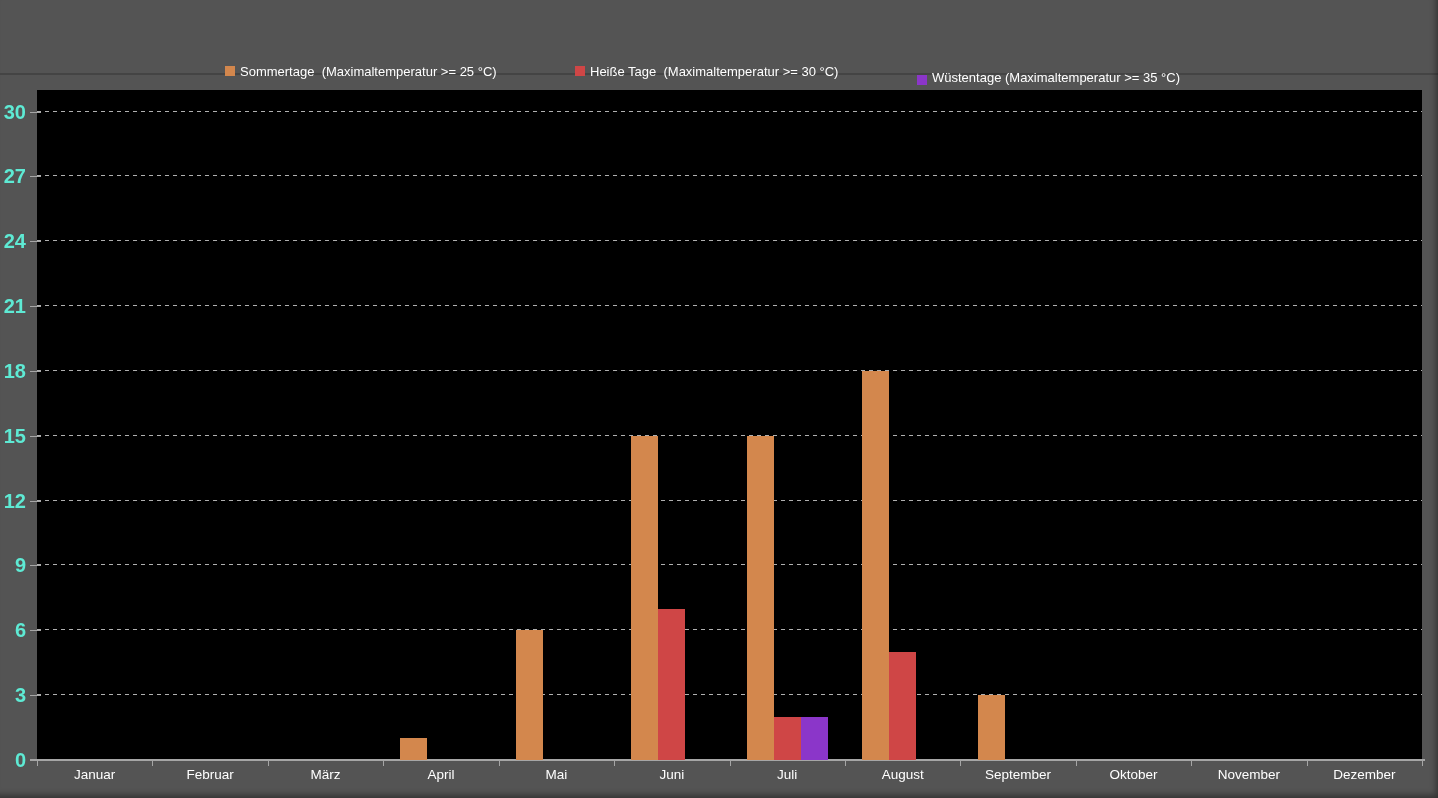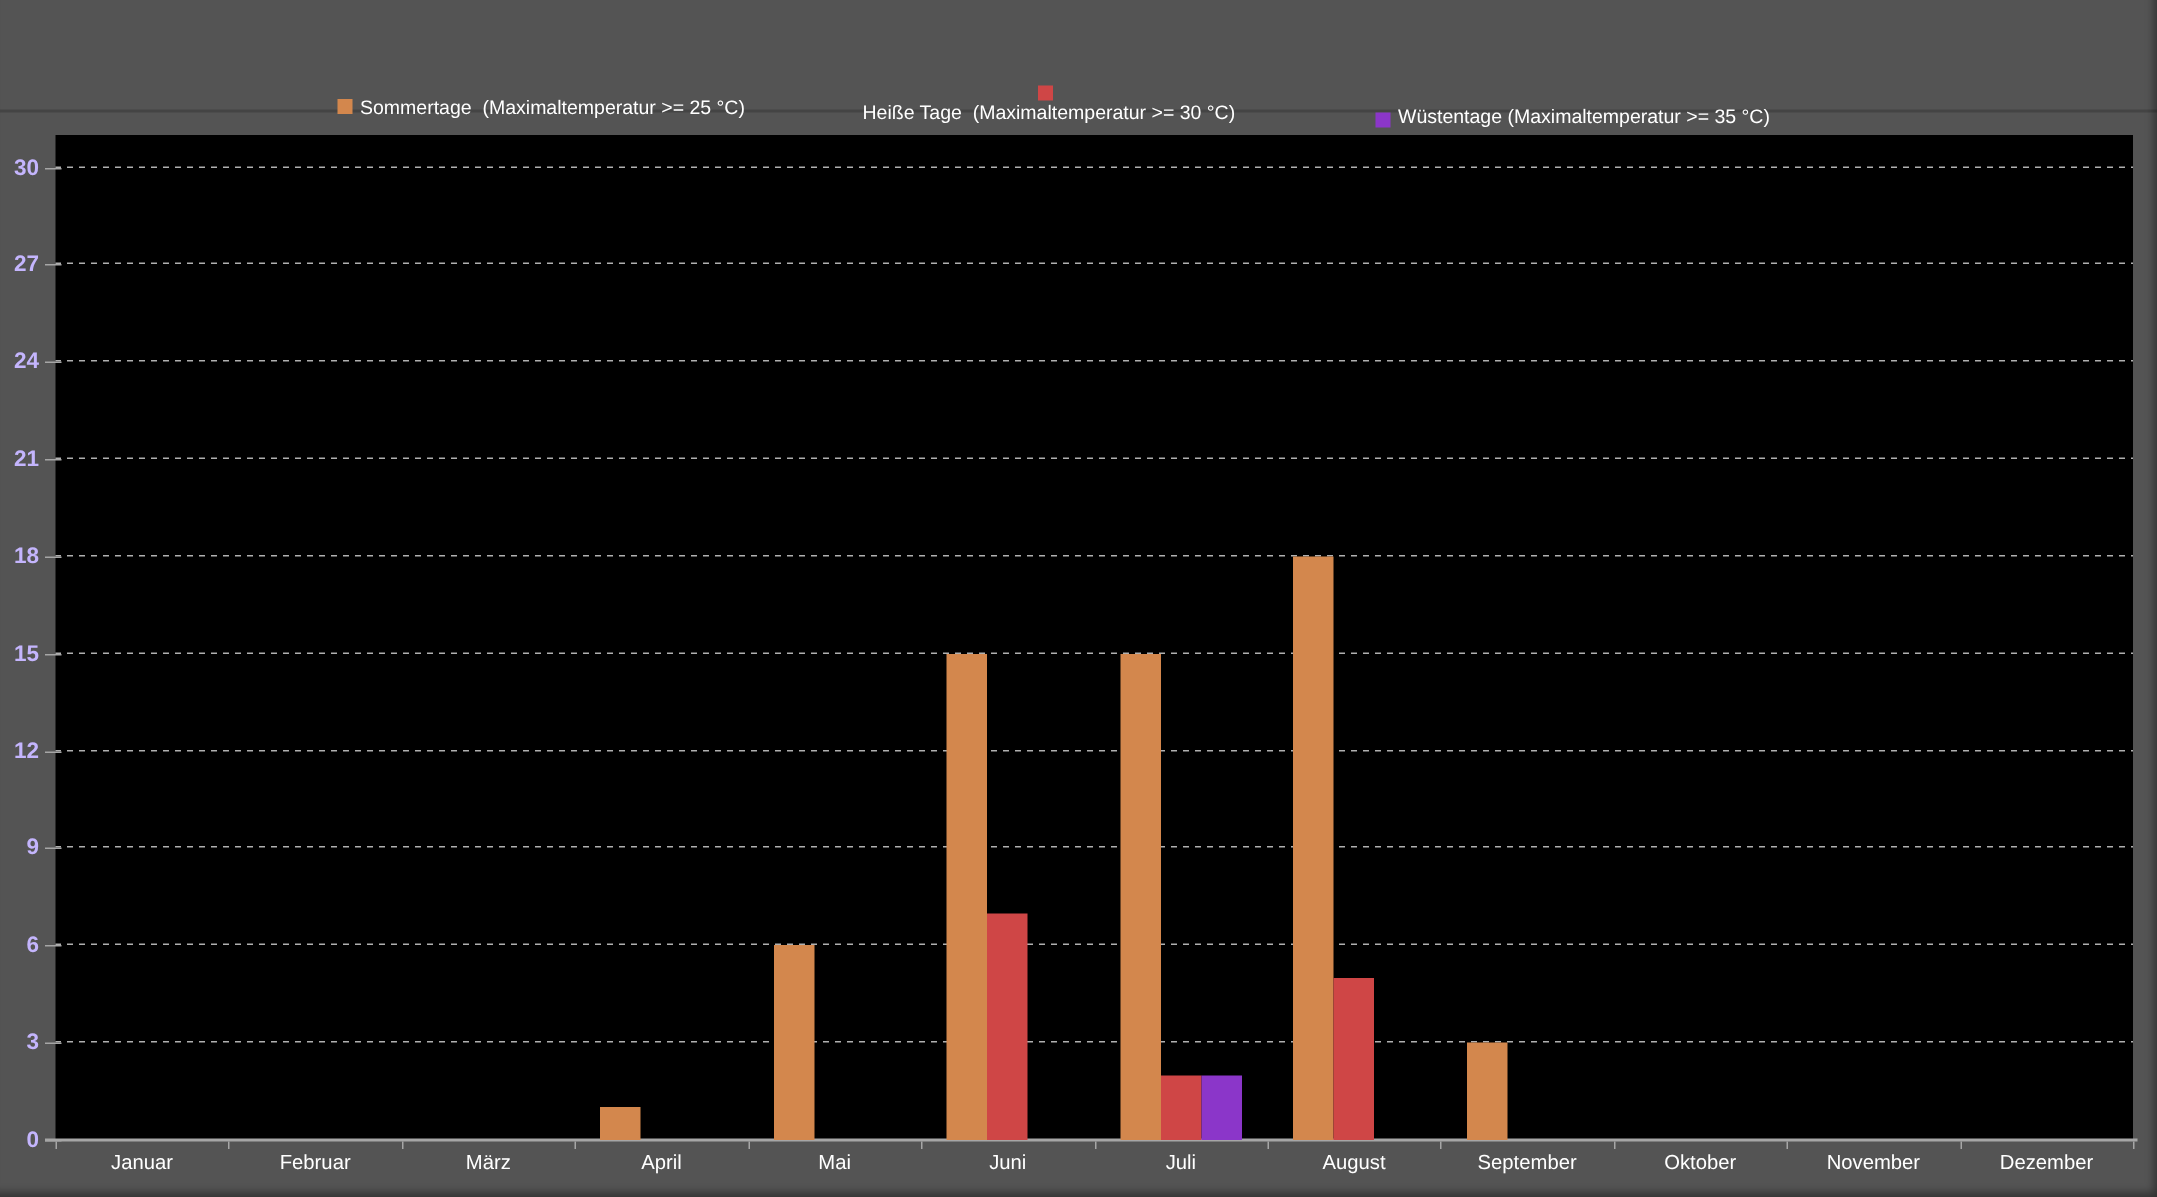--- a/index.html
+++ b/index.html
@@ -18,37 +18,37 @@
   }
   .legend-strip{
     position:absolute;left:0;top:45px;width:100%;height:30px;
     border-bottom:2px solid rgba(0,0,0,0.18);box-sizing:border-box;
   }
   .legend-item{
     position:absolute;top:12px;height:28px;display:flex;align-items:center;
     font-size:13px;white-space:pre;
   }
   .legend-item.l0{left:225px;}
-  .legend-item.l1{left:575px;flex-direction:column;}
+  .legend-item.l1{left:575px;}
   .legend-item.l2{left:917px;align-items:flex-end;}
   .swatch{width:10px;height:10px;display:inline-block;margin-right:5px;flex:none;}
   .plot-area{
     position:absolute;left:37px;top:90px;width:1385px;height:670px;background:#000;
   }
   .gridline{
     position:absolute;left:0;width:100%;height:1px;
     background:repeating-linear-gradient(90deg,#cfcfcf 0 4px,transparent 4px 8px);
     opacity:.85;
   }
   .y-axis{
     position:absolute;left:0;top:90px;width:37px;height:670px;
   }
   .y-tick-label{
     position:absolute;right:11px;transform:translateY(-50%);
-    font-size:15px;font-weight:bold;color:#c4b5fd;
+    font-size:20px;font-weight:bold;color:#5eead4;
   }
   .y-tick-mark{
     position:absolute;left:30px;width:11px;height:1px;background:#a6a6a6;
   }
   .x-axis-line{
     position:absolute;left:30px;top:759px;width:1395px;height:2px;background:#a6a6a6;
   }
   .x-boundary-tick{
     position:absolute;top:761px;width:1px;height:5px;background:#a6a6a6;
   }

